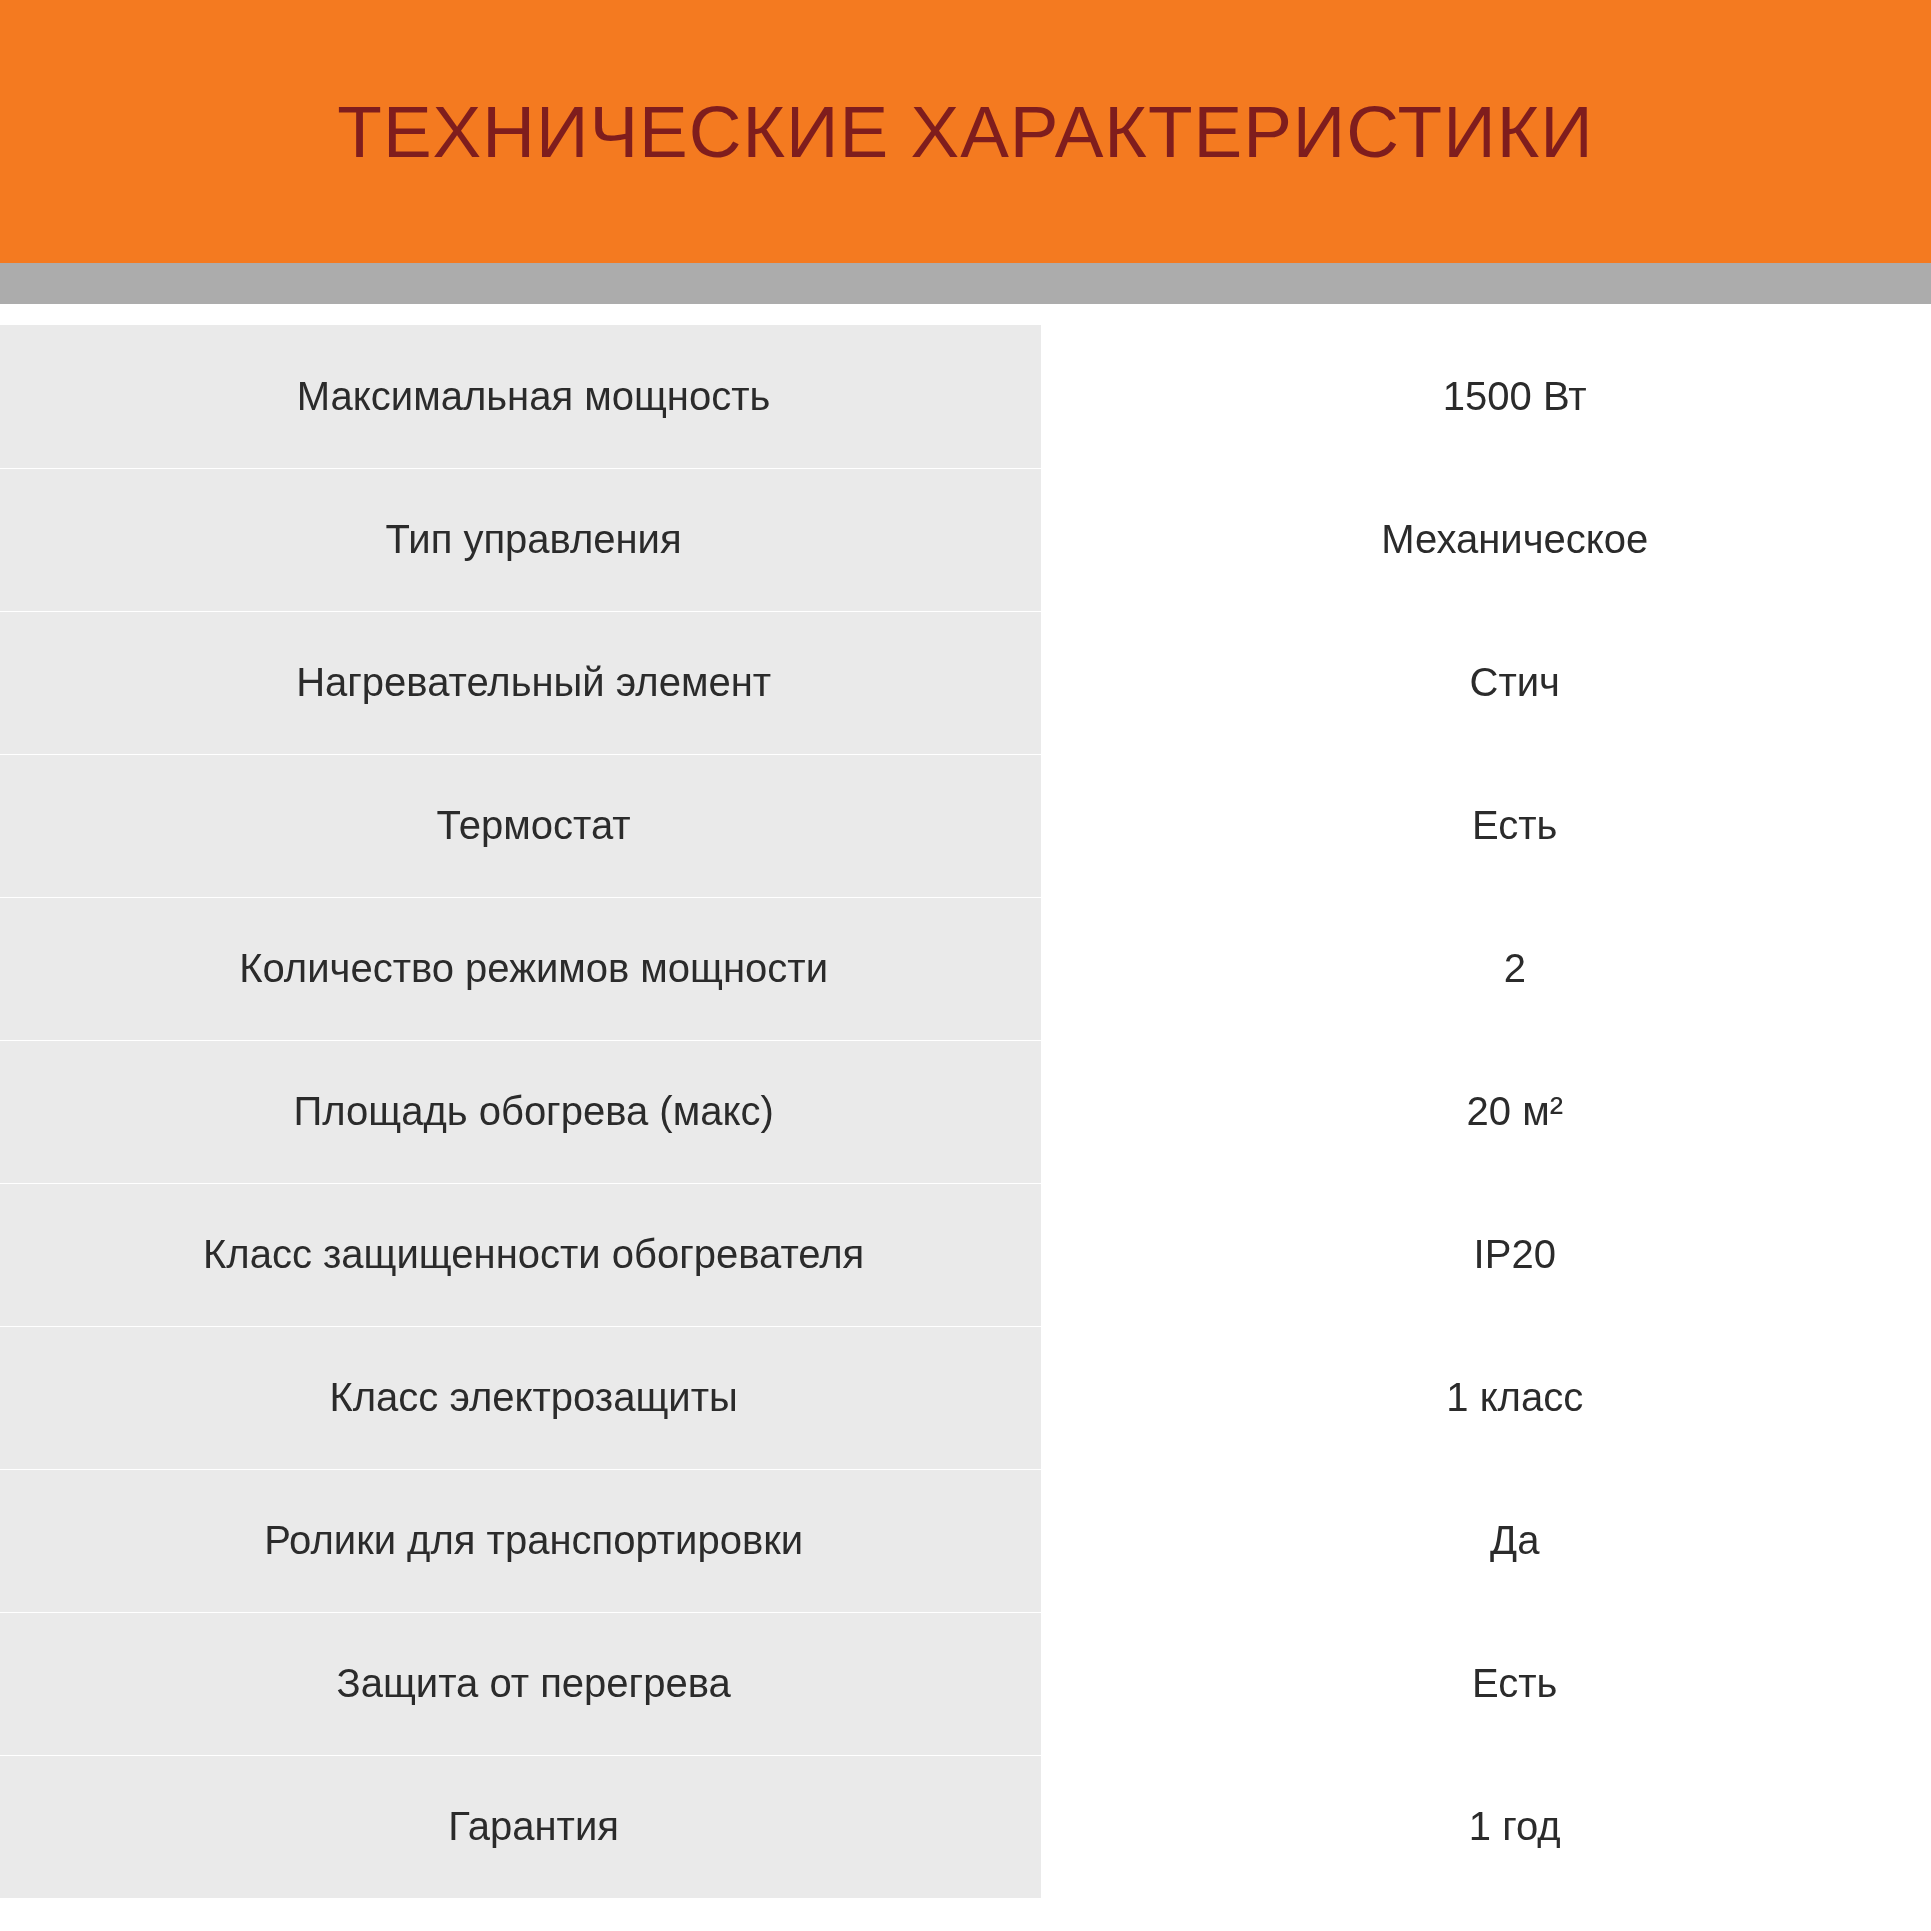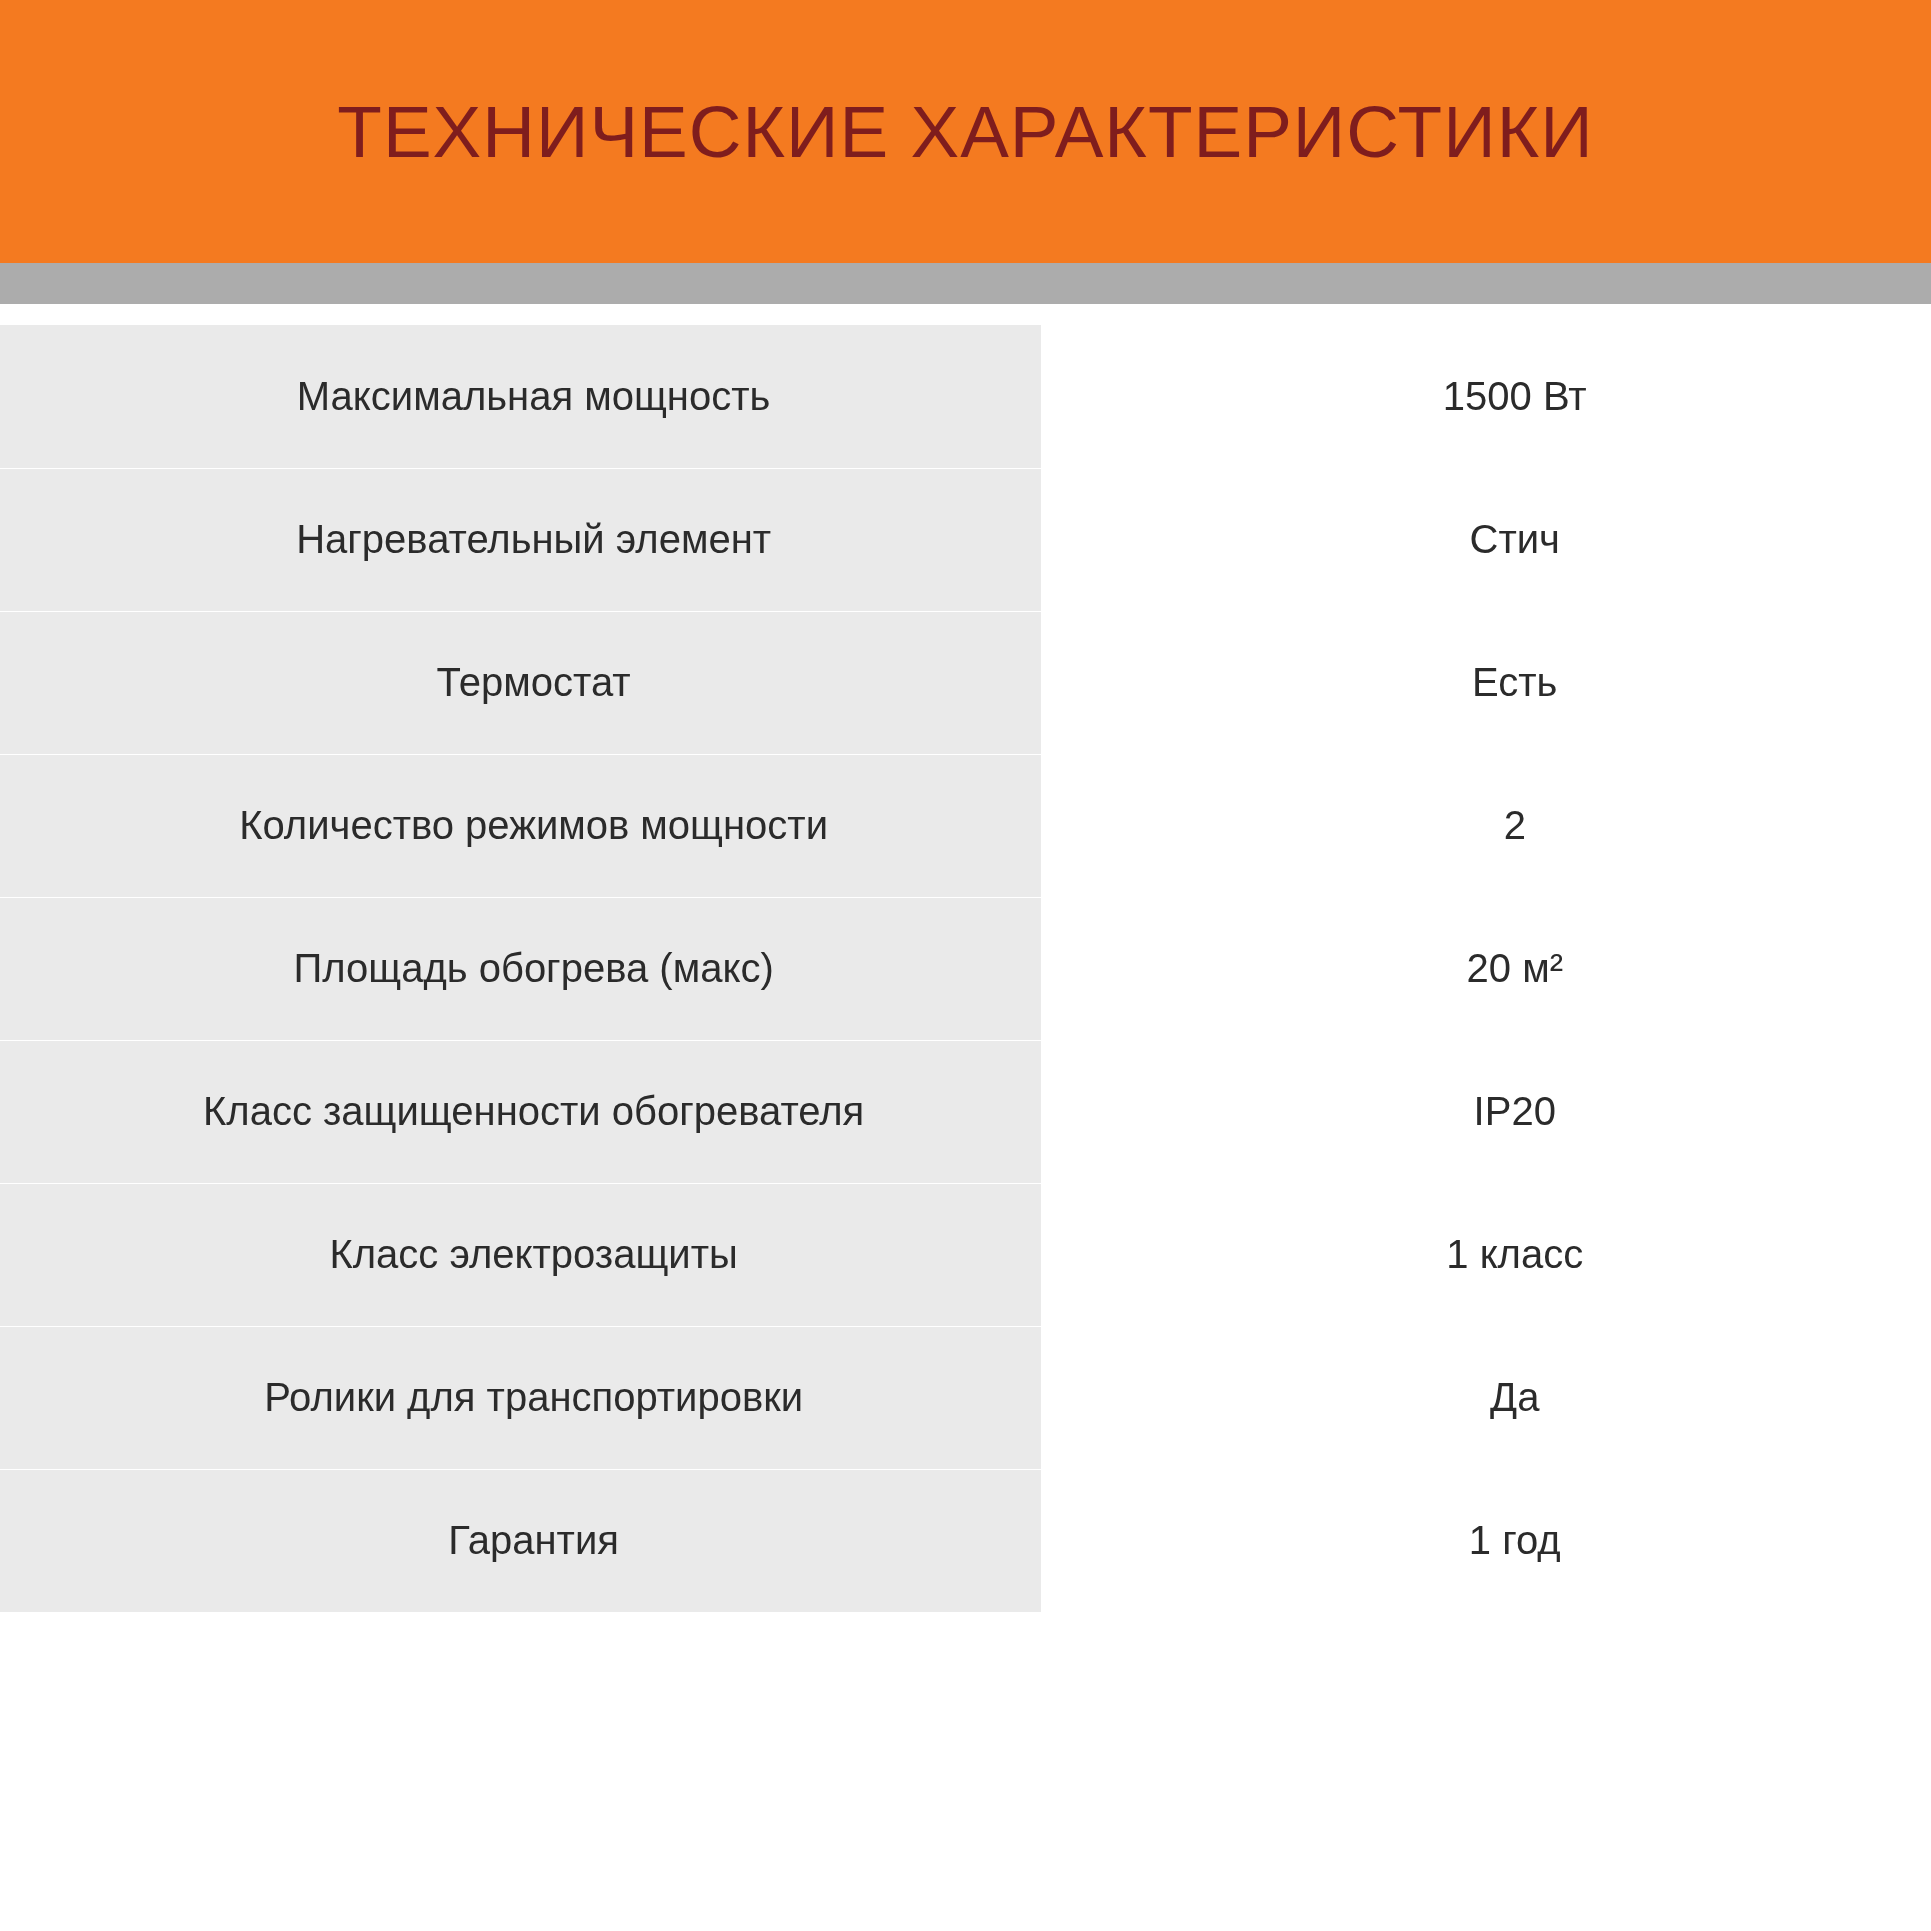--- a/index.html
+++ b/index.html
@@ -101,20 +101,24 @@
   <div class="grey-band"></div>
   <div class="white-gap"></div>
 
   <table class="spec-table">
     <tbody>
       <tr>
         <td class="cell-label">Максимальная мощность</td>
         <td class="cell-value">1500 Вт</td>
       </tr>
       <tr>
+        <td class="cell-label">Тип управления</td>
+        <td class="cell-value">Механическое</td>
+      </tr>
+      <tr>
         <td class="cell-label">Нагревательный элемент</td>
         <td class="cell-value">Стич</td>
       </tr>
       <tr>
         <td class="cell-label">Термостат</td>
         <td class="cell-value">Есть</td>
       </tr>
       <tr>
         <td class="cell-label">Количество режимов мощности</td>
         <td class="cell-value">2</td>
@@ -129,20 +133,24 @@
       </tr>
       <tr>
         <td class="cell-label">Класс электрозащиты</td>
         <td class="cell-value">1 класс</td>
       </tr>
       <tr>
         <td class="cell-label">Ролики для транспортировки</td>
         <td class="cell-value">Да</td>
       </tr>
       <tr>
+        <td class="cell-label">Защита от перегрева</td>
+        <td class="cell-value">Есть</td>
+      </tr>
+      <tr>
         <td class="cell-label">Гарантия</td>
         <td class="cell-value">1 год</td>
       </tr>
     </tbody>
   </table>
 
 </div>
 
 
 </body></html>

